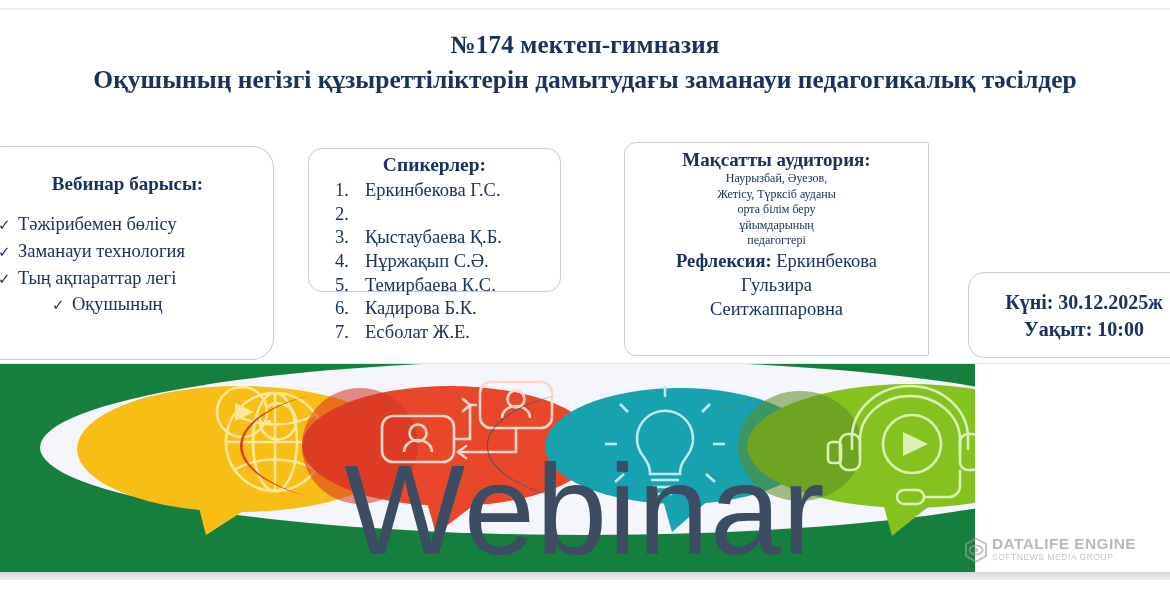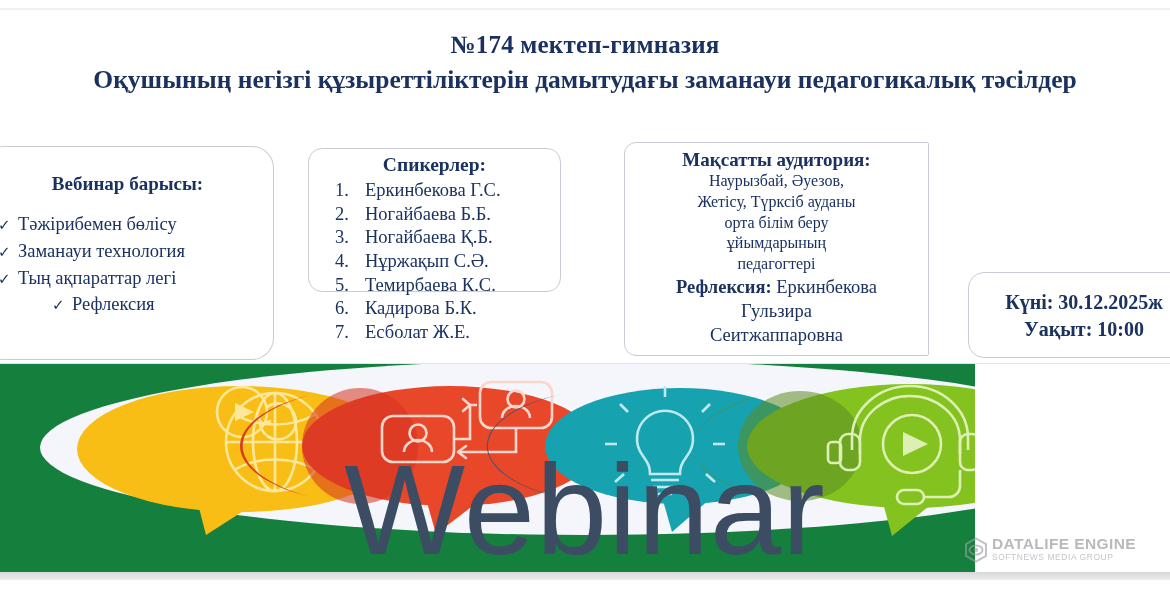--- a/index.html
+++ b/index.html
@@ -125,21 +125,21 @@
   #box-audience {
     left: 624px; top: 142px;
     width: 305px; height: 214px;
     border-radius: 12px;
     border-top-right-radius: 2px;
     border-bottom-right-radius: 2px;
   }
   #box-audience .inner { padding: 6px 10px 0; text-align: center; }
   #box-audience .box-heading { font-size: 19px; }
   .aud-line {
-    font-size: 16px;
+    font-size: 12px;
     line-height: 1.3;
   }
   .aud-mod { font-size: 18.5px; line-height: 1.3; }
   .aud-mod b { font-weight: bold; }
 
   
   #box-date {
     left: 968px; top: 272px;
     width: 232px; height: 86px;
     border-radius: 16px;
@@ -226,39 +226,38 @@
       <div class="agenda-row">
         <span class="chk">✓</span>
         <span>Заманауи технология</span>
       </div>
       <div class="agenda-row">
         <span class="chk">✓</span>
         <span>Тың ақпараттар легі</span>
       </div>
       <div class="agenda-row indent">
         <span class="chk">✓</span>
-        <span>Рефлексия</span>
+        <span>Оқушының</span>
       </div>
     </div>
   </div>
 
   <div class="box" id="box-speakers">
     <div class="box-heading">Спикерлер:</div>
     <div class="spk-list">
       <div class="spk-row">
         <span class="num">1.</span>
         <span>Еркинбекова Г.С.</span>
       </div>
       <div class="spk-row">
         <span class="num">2.</span>
-        <span>Ногайбаева Б.Б.</span>
       </div>
       <div class="spk-row">
         <span class="num">3.</span>
-        <span>Ногайбаева Қ.Б.</span>
+        <span>Қыстаубаева Қ.Б.</span>
       </div>
       <div class="spk-row">
         <span class="num">4.</span>
         <span>Нұржақып С.Ә.</span>
       </div>
       <div class="spk-row">
         <span class="num">5.</span>
         <span>Темирбаева К.С.</span>
       </div>
       <div class="spk-row">

